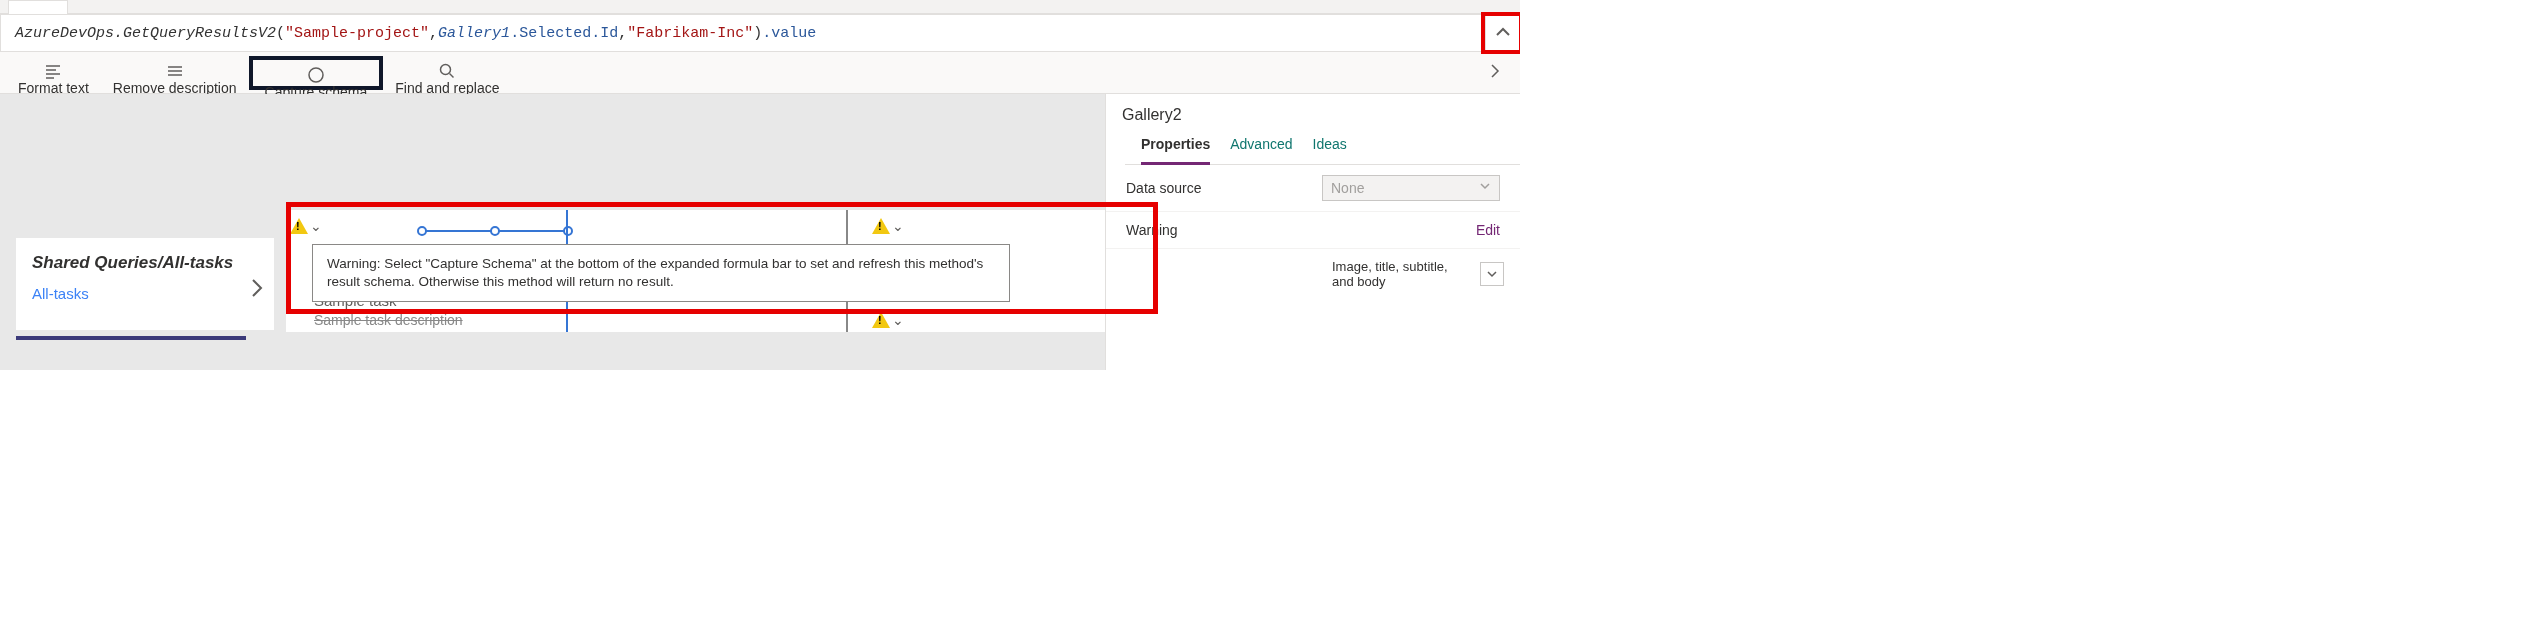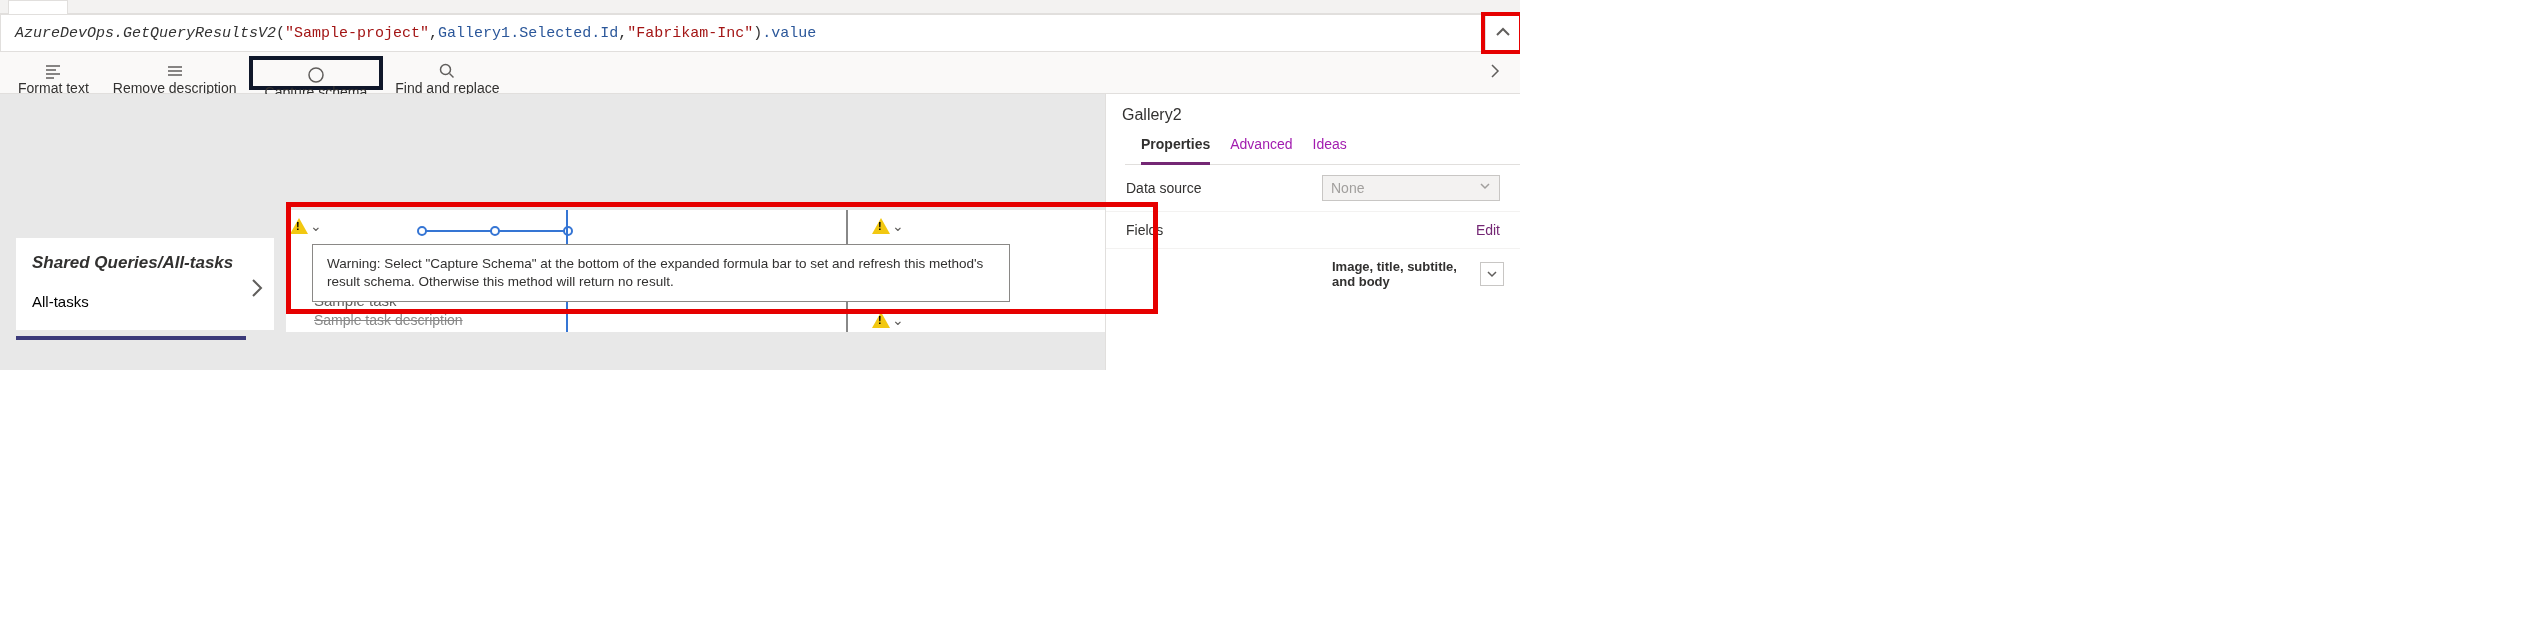--- a/index.html
+++ b/index.html
@@ -5,40 +5,40 @@
   * { box-sizing: border-box; margin: 0; padding: 0; }
   body { font-family: "Segoe UI", -apple-system, sans-serif; font-size: 14px; color: #323130; background: #fff; width: 1520px; }
   
   .top-strip { height: 14px; background: #f3f2f1; border-bottom: 1px solid #e1dfdd; }
   .top-strip-box { width: 60px; height: 14px; border: 1px solid #e1dfdd; border-bottom: none; margin-left: 8px; background: #fff; }
 
   .formula-bar { display: flex; align-items: center; height: 38px; border: 1px solid #e1dfdd; background: #fff; }
   .formula-text { flex: 1; padding: 0 14px; font-family: Consolas, "Courier New", monospace; font-size: 15px; white-space: nowrap; }
   .formula-text .fn { color: #333; font-style: italic; }
   .formula-text .str { color: #a31515; }
-  .formula-text .id1 { color: #2b579a; }
+  .formula-text .id1 { color: #2b579a; font-style: italic; }
   .formula-text .id2 { color: #2b579a; }
   .formula-text .dot { color: #333; }
   .expand-btn { width: 34px; height: 34px; display:flex; align-items:center; justify-content:center; border-left:1px solid #e1dfdd; background:#fff; }
   .expand-btn-wrap { border:4px solid #e60000; margin:-4px; position: relative; z-index:5; }
 
   .toolbar { display: flex; align-items: center; height: 42px; background:#faf9f8; border-bottom:1px solid #e1dfdd; padding:0 6px; }
   .tool-item { display:flex; align-items:center; padding:6px 12px; height:34px; cursor:pointer;flex-direction:column; }
   .tool-icon { width:18px; height:18px; display:flex; align-items:center; justify-content:center; color:#605e5c; }
   .highlight-red { border:4px solid #0f172a; margin:-2px 0; }
   .toolbar-end { margin-left:auto; padding:0 10px; color:#605e5c; }
 
   .main-area { display:flex; height:276px; position:relative; }
   .canvas { flex:1; background:#e8e8e8; position:relative; }
   .props-panel { width:415px; background:#fff; border-left:1px solid #e1dfdd; display:flex; flex-direction:column; }
 
   
   .left-card { position:absolute; left:16px; top:144px; width:258px; height:92px; background:#fff; padding:14px 16px; }
   .left-card h3 { font-size:17px; font-weight:600; line-height:1.25;font-style:italic; }
-  .left-card .sub { font-size:15px; color:#000000; margin-top:20px; }
+  .left-card .sub { font-size:15px; color:#3b82f6; margin-top:12px; }
   .left-card .chev { position:absolute; right:8px; top:38px; color:#605e5c; }
   .left-card .underline { position:absolute; left:0; bottom:-10px; width:230px; height:4px; background:#3b3a7a; }
 
   
   .gallery-card { position:absolute; left:286px; top:116px; right:0; height:122px; background:#fff; }
   .selection-handles { position:absolute; left:136px; top:14px; width:146px; height:2px; }
   .sel-line { position:absolute; top:6px; left:0; right:0; height:2px; background:#3575d4; }
   .sel-dot { position:absolute; top:2px; width:10px; height:10px; border:2px solid #3575d4; background:#fff; border-radius:50%; }
   .sel-dot.d1{left:-5px;} .sel-dot.d2{left:68px;} .sel-dot.d3{right:-5px;}
 
@@ -54,27 +54,27 @@
   .sep-line { position:absolute; top:0; bottom:0; width:2px; background:#3575d4; left:280px; }
   .sep-line2 { position:absolute; top:0; bottom:0; width:2px; background:#888; left:560px; }
 
   .big-highlight { position:absolute; left:286px; top:108px; width:872px; height:112px; border:5px solid #e60000; z-index:3; pointer-events:none; }
 
   .tooltip { position:absolute; left:312px; top:150px; width:698px; background:#fff; border:1px solid #8a8886; padding:10px 14px; font-size:13.5px; line-height:1.35; z-index:4; color:#323130; }
 
   
   .panel-title { padding:12px 16px 4px; font-size:16px; color:#323130; }
   .tabs { display:flex; gap:20px; padding:0 16px; border-bottom:1px solid #e1dfdd;margin-left:19px; }
-  .tab { padding:8px 0 10px; font-size:14px; color:#a21caf; cursor:pointer; }
+  .tab { padding:8px 0 10px; font-size:14px; color:#0f766e; cursor:pointer; }
   .tab.active { color:#323130; font-weight:600; border-bottom:3px solid #742774; margin-bottom:-1px; }
   .prop-row { display:flex; align-items:center; justify-content:space-between; padding:10px 20px; border-bottom:1px solid #f3f2f1; font-size:14px; }
   .prop-select { display:flex; align-items:flex-start; justify-content:space-between; gap:8px; border:1px solid #c8c6c4; background:#f3f2f1; padding:4px 8px; width:178px; color:#a19f9d; }
   .edit-link { color:#742774; cursor:pointer; }
   .layout-row { display:flex; align-items:center; justify-content:space-between; padding:10px 16px; font-size:14px; }
-  .layout-select { display:flex; align-items:center; gap:8px; font-size:13px; color:#323130;font-weight:bold; }
+  .layout-select { display:flex; align-items:center; gap:8px; font-size:13px; color:#323130; }
   .layout-chev { width:24px; height:24px; border:1px solid #c8c6c4; display:flex; align-items:center; justify-content:center; color:#605e5c; }
 </style>
 </head>
 <body>
 
 <div class="top-strip">
   <div class="top-strip-box"></div>
 </div>
 
 <div class="formula-bar">
@@ -188,21 +188,21 @@
     <div class="prop-row">
       <span>Data source</span>
       <div class="prop-select">
         <span>None</span>
         <svg width="12" height="12" viewBox="0 0 12 12">
             <path d="M2 4l4 4 4-4" fill="none" stroke="#a19f9d" stroke-width="1.5"></path>
           </svg>
       </div>
     </div>
     <div class="prop-row">
-      <span>Fields</span>
+      <span>Warning</span>
       <span class="edit-link">Edit</span>
     </div>
     <div class="layout-row">
       <span style="visibility:hidden">Layout</span>
       <div class="layout-select">
         <span style="max-width:140px;">Image, title, subtitle, and body</span>
         <div class="layout-chev">
           <svg width="12" height="12" viewBox="0 0 12 12">
               <path d="M2 4l4 4 4-4" fill="none" stroke="#605e5c" stroke-width="1.5"></path>
             </svg>

